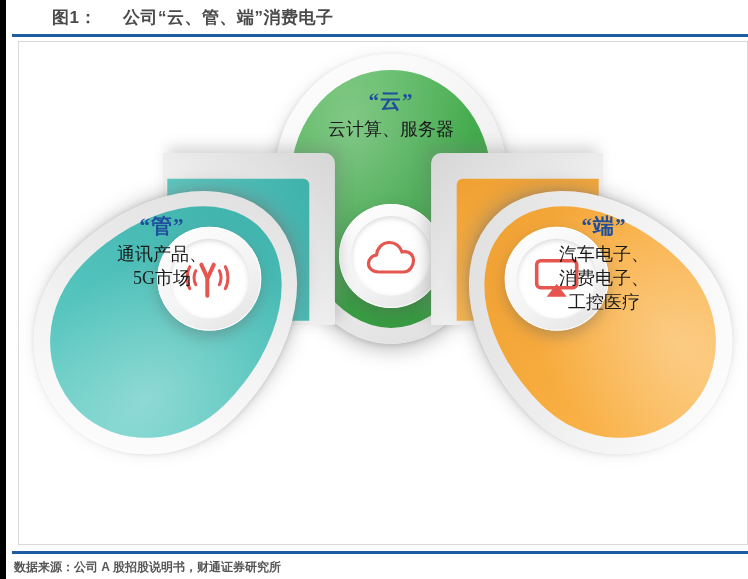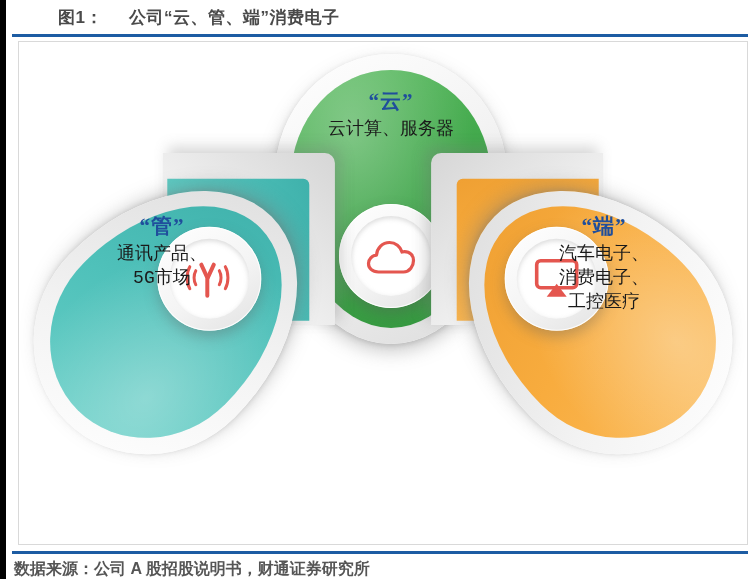--- a/index.html
+++ b/index.html
@@ -37,21 +37,21 @@
     position: absolute;
     left: 40px;
     top: 6px;
     font-family: "Liberation Sans", "DejaVu Sans", sans-serif;
     font-size: 17px;
     font-weight: bold;
     color: #4a4a4a;
     letter-spacing: 0.5px;
     white-space: nowrap;
   }
-  .header-title .fig-no { margin-right: 26px; margin-left: 6px; }
+  .header-title .fig-no { margin-right: 26px; }
 
   .rule-top {
     position: absolute;
     left: 6px;
     top: 34px;
     width: 742px;
     height: 3px;
     background: #1d5ca3;
   }
 
@@ -170,21 +170,21 @@
   }
   .pin-key {
     font-family: "Liberation Serif", "DejaVu Serif", serif;
     font-size: 21px;
     font-weight: bold;
     color: #1f4e9c;
     letter-spacing: 1px;
     margin-bottom: 3px;
   }
   .pin-desc {
-    font-family: Liberation Mono, monospace;
+    font-family: Liberation Serif, serif;
     font-size: 18px;
     font-weight: normal;
     color: #1a1a1a;
   }
   .pin-desc div { margin-top: 1px; }
 
   
   
   #pin-cloud { left: 256px; top: 12px; }
   #pin-cloud .pin-fill { background: linear-gradient(160deg,#54b85a 0%,#3da448 55%,#35973f 100%); }
@@ -232,21 +232,21 @@
     top: 551px;
     width: 742px;
     height: 3px;
     background: #1d5ca3;
   }
   .source {
     position: absolute;
     left: 8px;
     top: 559px;
     font-family: "Liberation Sans", "DejaVu Sans", sans-serif;
-    font-size: 16px;
+    font-size: 12px;
     font-weight: bold;
     color: #555555;
     white-space: nowrap;
   }
 </style>
 </head>
 <body>
 
 <div class="page">
 

